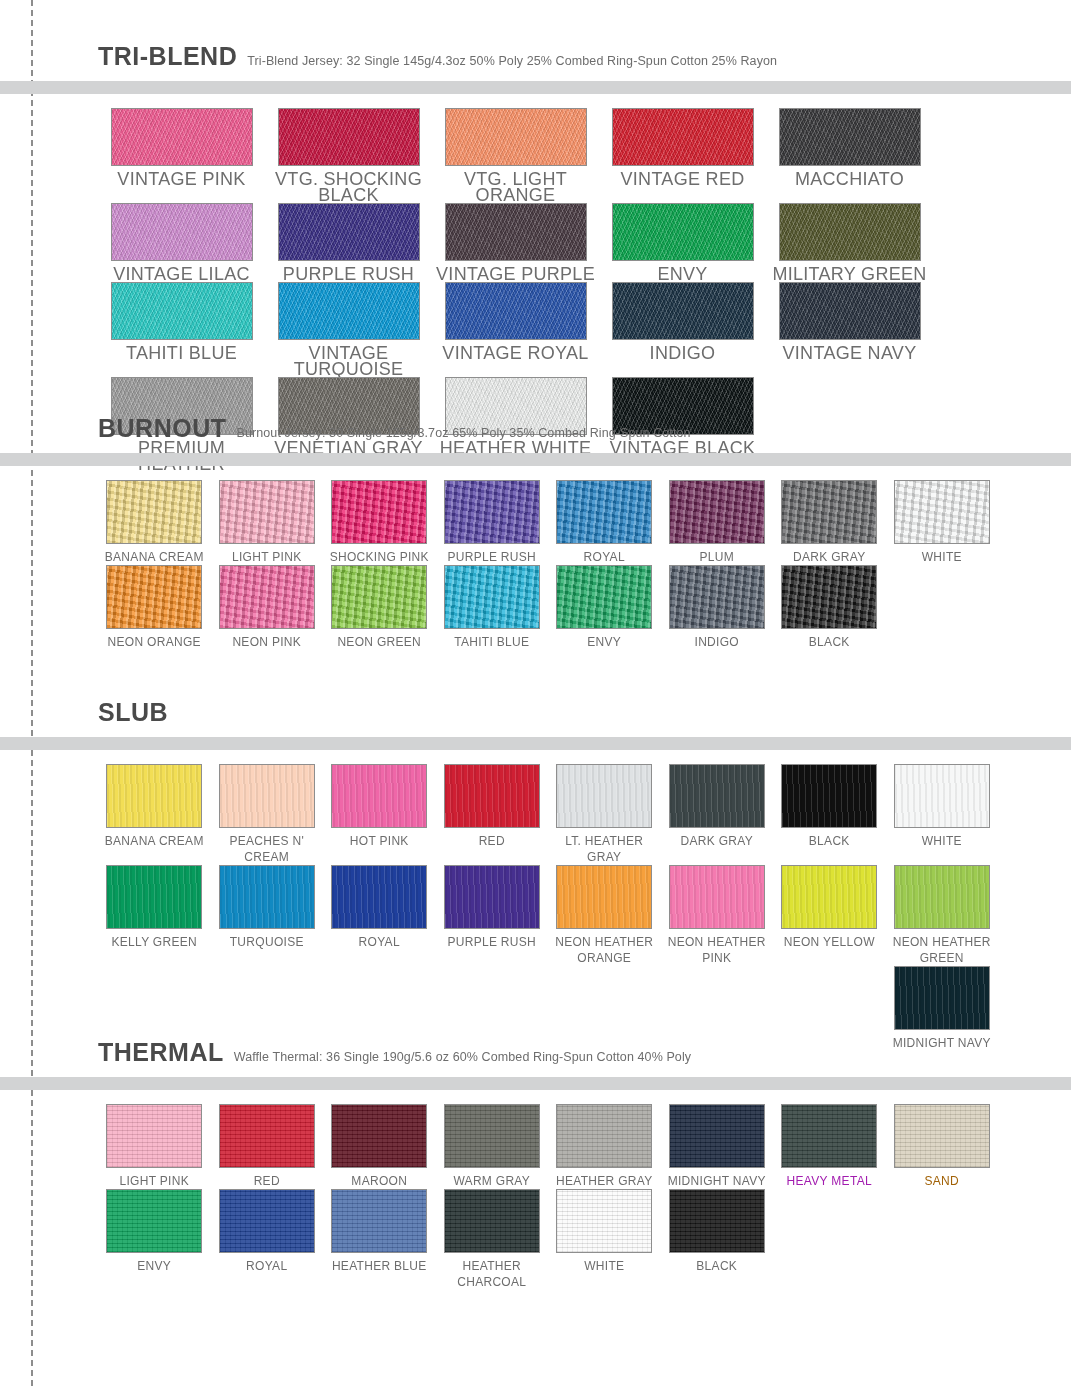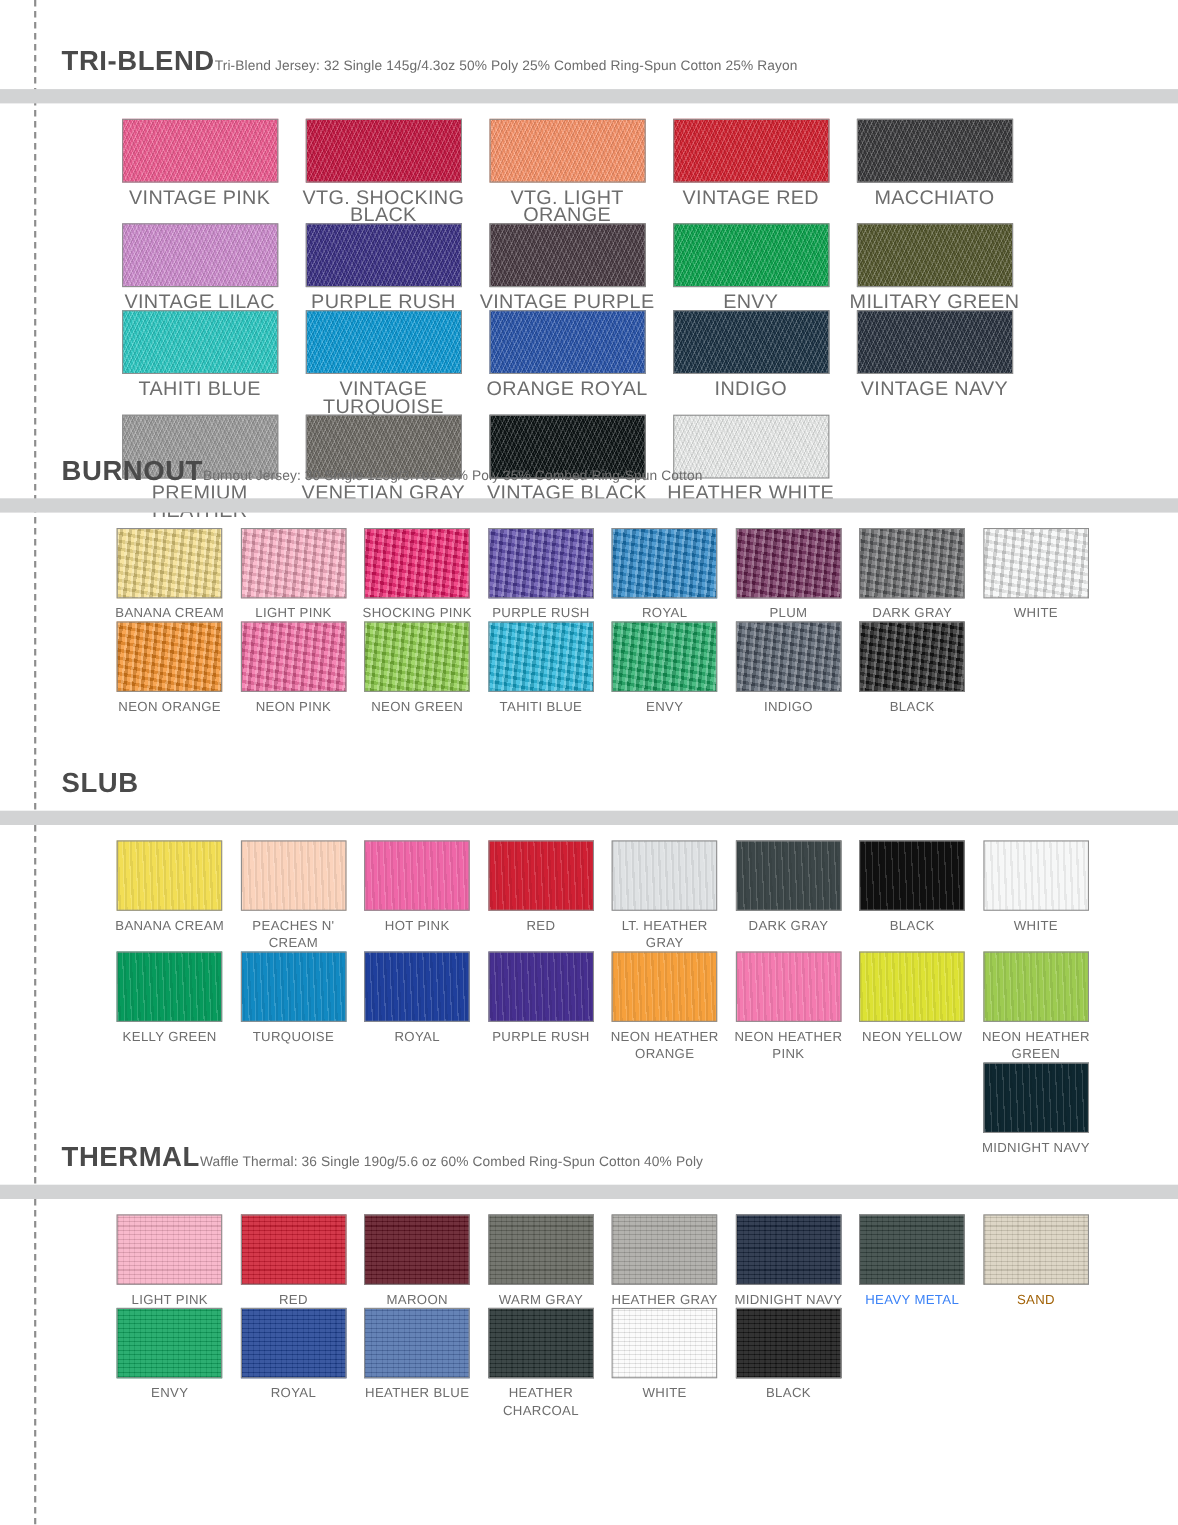--- a/index.html
+++ b/index.html
@@ -32,21 +32,22 @@
     top: 0;
     width: 1071px;
   }
 
   
   .section { position: relative; }
 
   .section-head {
     display: flex;
     align-items: baseline;
-    padding-left: 56px;
+    padding-left: 98px;
+    gap: 10px;
   }
   .section-title {
     font-size: 25px;
     font-weight: bold;
     letter-spacing: 0.5px;
     color: #4a4a4a;
     white-space: nowrap;
   }
   .section-desc {
     font-size: 12.5px;
@@ -192,45 +193,45 @@
         <div class="cell">
           <div class="swatch tex-heather" style="background: rgb(45, 202, 196);"></div>
           <div class="swatch-label" style="color: rgb(109, 109, 109);">TAHITI BLUE</div>
         </div>
         <div class="cell">
           <div class="swatch tex-heather" style="background: rgb(13, 154, 213);"></div>
           <div class="swatch-label" style="color: rgb(109, 109, 109);">VINTAGE TURQUOISE</div>
         </div>
         <div class="cell">
           <div class="swatch tex-heather" style="background: rgb(42, 85, 171);"></div>
-          <div class="swatch-label" style="color: rgb(109, 109, 109);">ORANGE ROYAL</div>
+          <div class="swatch-label" style="color: rgb(109, 109, 109);">VINTAGE ROYAL</div>
         </div>
         <div class="cell">
           <div class="swatch tex-heather" style="background: rgb(29, 52, 70);"></div>
           <div class="swatch-label" style="color: rgb(109, 109, 109);">INDIGO</div>
         </div>
         <div class="cell">
           <div class="swatch tex-heather" style="background: rgb(42, 51, 64);"></div>
           <div class="swatch-label" style="color: rgb(109, 109, 109);">VINTAGE NAVY</div>
         </div>
         <div class="cell">
           <div class="swatch tex-heather" style="background: rgb(157, 157, 157);"></div>
           <div class="swatch-label" style="color: rgb(109, 109, 109);">PREMIUM HEATHER</div>
         </div>
         <div class="cell">
           <div class="swatch tex-heather" style="background: rgb(111, 108, 102);"></div>
           <div class="swatch-label" style="color: rgb(109, 109, 109);">VENETIAN GRAY</div>
         </div>
         <div class="cell">
+          <div class="swatch tex-heather" style="background: rgb(236, 238, 237);"></div>
+          <div class="swatch-label" style="color: rgb(109, 109, 109);">HEATHER WHITE</div>
+        </div>
+        <div class="cell">
           <div class="swatch tex-heather" style="background: rgb(15, 22, 23);"></div>
           <div class="swatch-label" style="color: rgb(109, 109, 109);">VINTAGE BLACK</div>
-        </div>
-        <div class="cell">
-          <div class="swatch tex-heather" style="background: rgb(236, 238, 237);"></div>
-          <div class="swatch-label" style="color: rgb(109, 109, 109);">HEATHER WHITE</div>
         </div>
       </div>
     </div>
     <div class="section" style="position: absolute; left: 0px; right: 0px; top: 414px;">
       <div class="section-head">
         <div class="section-title">BURNOUT</div>
         <div class="section-desc">Burnout Jersey: 30 Single 125g/3.7oz 65% Poly 35% Combed Ring-Spun Cotton</div>
       </div>
       <div class="divider" style="background: rgb(210, 211, 212);"></div>
       <div class="grid cols8">
@@ -398,21 +399,21 @@
         <div class="cell">
           <div class="swatch tex-waffle" style="background: rgb(167, 166, 161);"></div>
           <div class="swatch-label" style="color: rgb(109, 109, 109);">HEATHER GRAY</div>
         </div>
         <div class="cell">
           <div class="swatch tex-waffle" style="background: rgb(22, 35, 58);"></div>
           <div class="swatch-label" style="color: rgb(109, 109, 109);">MIDNIGHT NAVY</div>
         </div>
         <div class="cell">
           <div class="swatch tex-waffle" style="background: rgb(48, 63, 60);"></div>
-          <div class="swatch-label" style="color: #3b82f6; text-align: center;">HEAVY METAL</div>
+          <div class="swatch-label" style="color: #a21caf; text-align: center;">HEAVY METAL</div>
         </div>
         <div class="cell">
           <div class="swatch tex-waffle" style="background: rgb(216, 208, 189);"></div>
           <div class="swatch-label" style="color: #a16207;">SAND</div>
         </div>
         <div class="cell">
           <div class="swatch tex-waffle" style="background: rgb(11, 161, 91);"></div>
           <div class="swatch-label" style="color: rgb(109, 109, 109);">ENVY</div>
         </div>
         <div class="cell">

